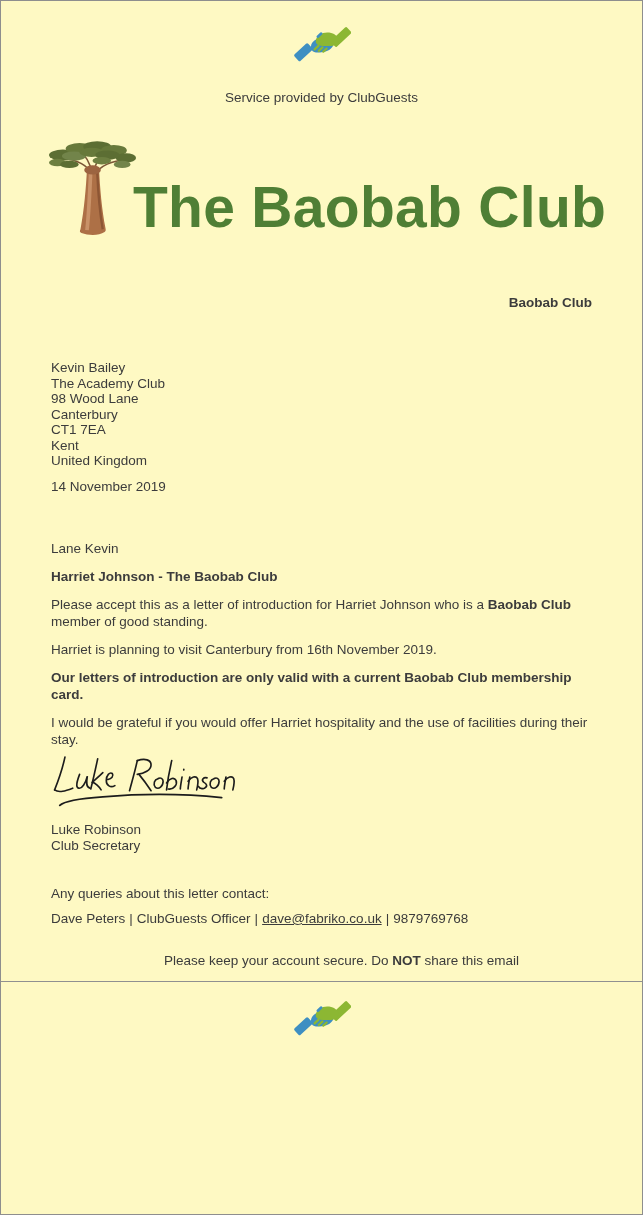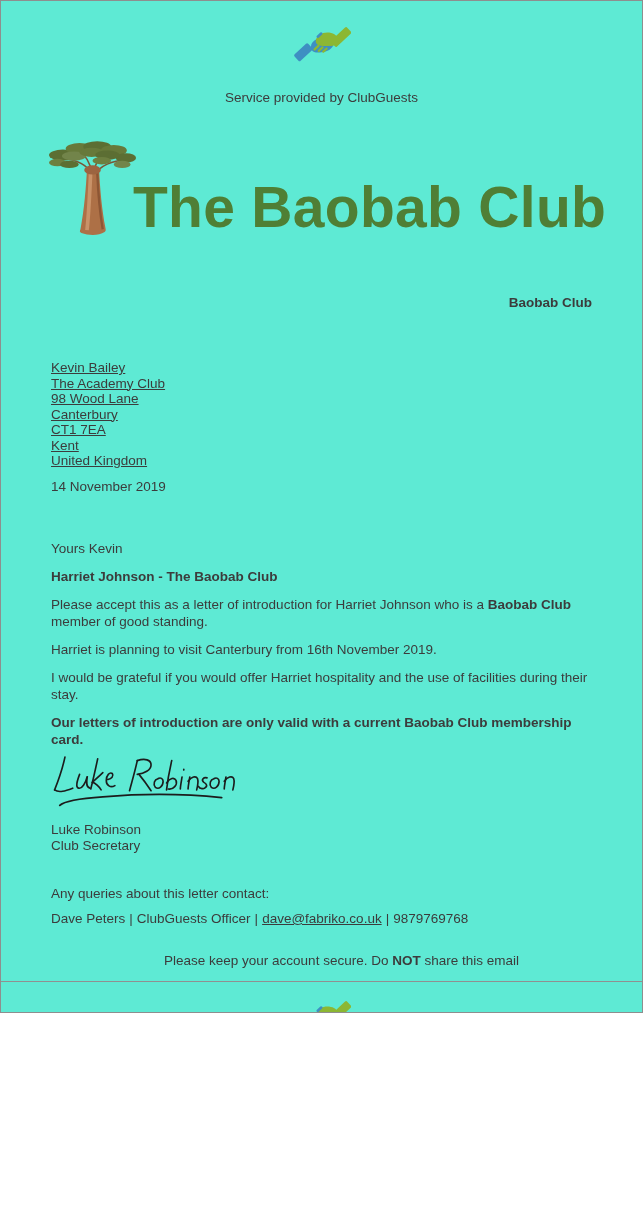--- a/index.html
+++ b/index.html
@@ -1,38 +1,38 @@
 <!DOCTYPE html>
 <html style="--logo_green: #4f7f35; --icon_green: #8cb733; --icon_blue: #3e8fc2; --text: #3c3c3c; --border: #8e8e8e;"><head>
 <meta charset="utf-8">
 <style>
   html,body{margin:0;padding:0;background:#fff;}
   .page{
     box-sizing:border-box;
-    width:643px;height:1013px;
+    width:643px;height:1215px;
     border:1px solid var(--border,#8e8e8e);
-    background:#5eead4;
+    background:#fef9c3;
     font-family:"Liberation Sans",sans-serif;
     color:var(--text,#3c3c3c);
     font-size:13.5px;line-height:17px;
     overflow:hidden;
   }
   .top-icon{display:flex;justify-content:center;padding-top:21px;}
   .handshake{width:58px;height:45px;}
   .service-note{text-align:center;margin-top:22px;}
   .logo-row{display:flex;align-items:flex-end;margin:32px 0 0 48px;}
   .tree{width:88px;height:100px;margin-right:-4px;flex:0 0 auto;}
   .logo-text{
     font-size:57px;font-weight:bold;color:var(--logo_green,#4f7f35);
     letter-spacing:.3px;line-height:1;margin-bottom:2px;white-space:nowrap;
   }
   .sender{text-align:right;margin:56px 50px 0 0;}
   .sender-name{font-weight:bold;}
   .sender-address{margin-top:17px;}
-  .recipient{margin:49px 0 4px 50px;line-height:15.5px;text-decoration:underline;}
+  .recipient{margin:49px 0 4px 50px;line-height:15.5px;}
   .date{margin:10px 0 0 50px;line-height:15.5px;}
   .body-block{margin:0 48px 0 50px;}
   .salutation{margin-top:46px;}
   .subject{font-weight:bold;margin-top:11px;}
   .para{margin-top:11px;}
   .bold{font-weight:bold;}
   .closing{margin-top:37px;}
   .sig-svg{width:215px;height:62px;margin:4px 0 0 46px;display:block;}
   .signer{margin:8px 0 0 50px;line-height:15.5px;}
   .queries{margin:32px 0 0 50px;}
@@ -101,30 +101,30 @@
     <div>98 Wood Lane</div>
     <div>Canterbury</div>
     <div>CT1 7EA</div>
     <div>Kent</div>
     <div>United Kingdom</div>
   </div>
 
   <div class="date">14 November 2019</div>
 
   <div class="body-block">
-    <div class="salutation">Yours Kevin</div>
+    <div class="salutation">Lane Kevin</div>
     <div class="subject">Harriet Johnson - The Baobab Club</div>
 
     <div class="para"><span>Please accept this as a letter of introduction for Harriet Johnson who is a </span><span class="bold">Baobab Club</span><span> member of good standing.</span></div>
 
     <div class="para">Harriet is planning to visit Canterbury from 16th November 2019.</div>
 
+    <div class="para bold">Our letters of introduction are only valid with a current Baobab Club membership card.</div>
+
     <div class="para">I would be grateful if you would offer Harriet hospitality and the use of facilities during their stay.</div>
-
-    <div class="para bold">Our letters of introduction are only valid with a current Baobab Club membership card.</div>
 
   </div>
 
   <svg class="sig-svg" viewBox="0 0 240 72" aria-label="Luke Robinson">
     <g stroke="#1c1c1c" stroke-width="1.9" fill="none" stroke-linecap="round">
       <path d="M16,6 C13,20 8,34 4,44"></path>
         <path d="M4,44 C9,48 17,45 25,42"></path>
       <path d="M33,26 C30,34 28,41 32,42 C36,43 40,36 42,28 C41,34 40,41 45,42"></path>
       <path d="M54,8 C51,22 48,35 46,43"></path>
         <path d="M60,24 C55,29 50,33 48,35 C51,36 56,40 58,44"></path>

